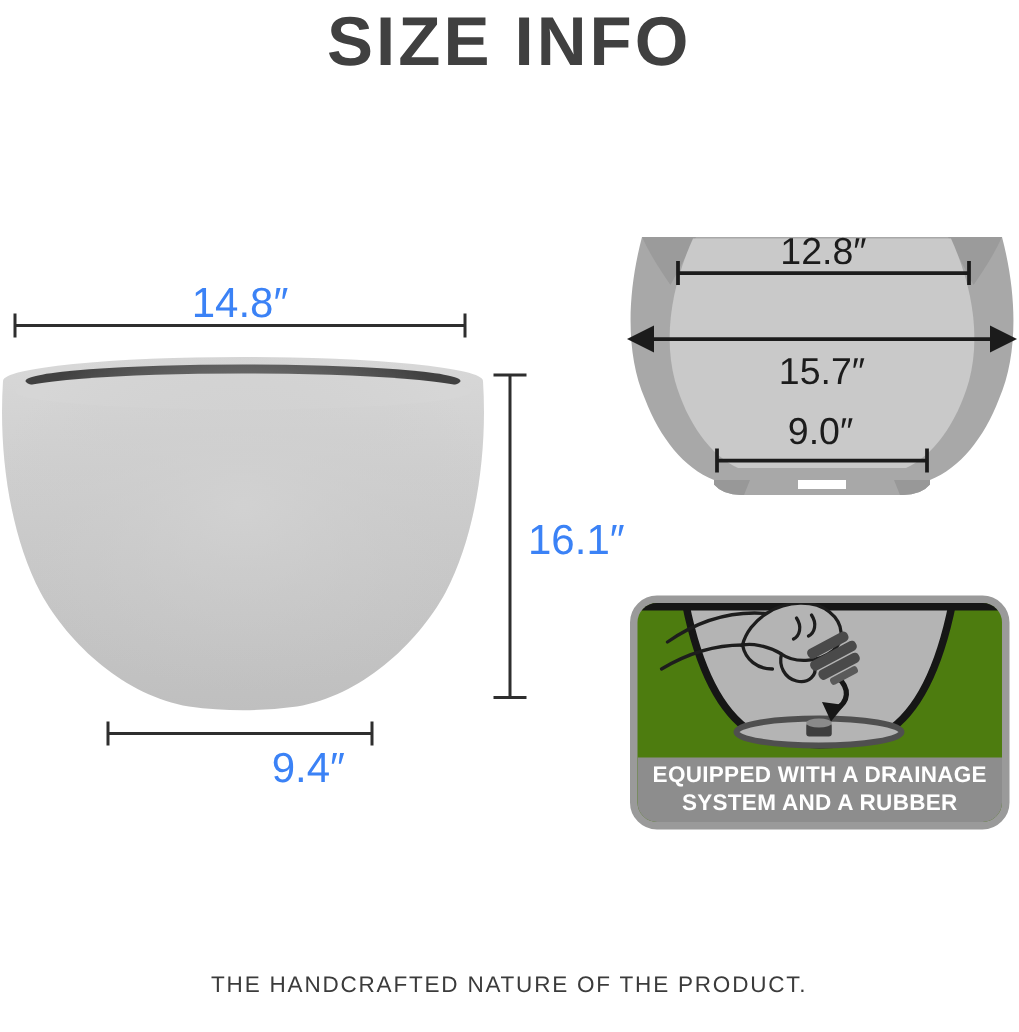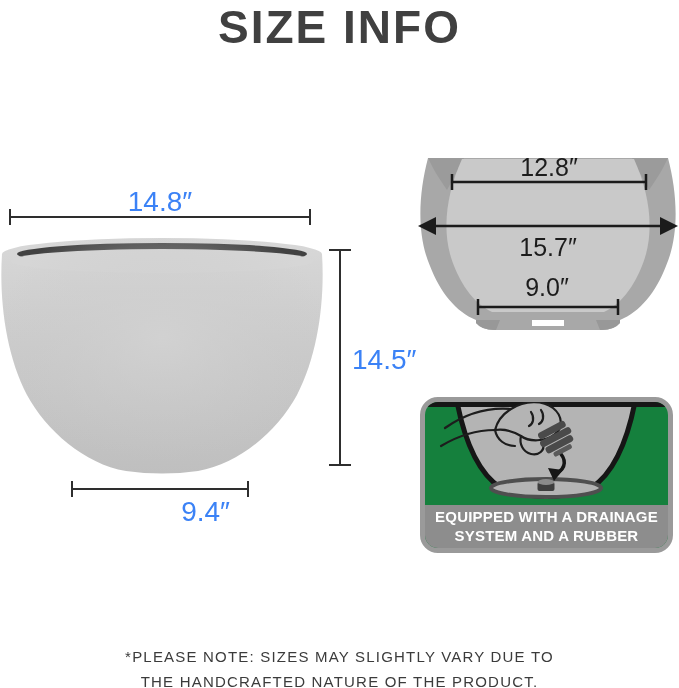--- a/index.html
+++ b/index.html
@@ -15,21 +15,21 @@
     position:absolute; color:#3b82f6; font-size:28px; font-weight:400;
   }
   .dim-label.center { text-align:center; }
   .hline { position:absolute; height:2px; background:#2e2e2e; }
   .vline { position:absolute; width:2px; background:#2e2e2e; }
   .tick-v { position:absolute; width:2px; height:16px; background:#2e2e2e; }
   .tick-h { position:absolute; width:22px; height:2px; background:#2e2e2e; }
 
   .drain-card {
     position:absolute; left:420px; top:397px; width:243px; height:146px;
-    background:#15803d; border:5px solid #9a9a9a; border-radius:18px;
+    background:#4d7c0f; border:5px solid #9a9a9a; border-radius:18px;
     overflow:hidden;
   }
   .drain-caption {
     position:absolute; left:0; right:0; bottom:0; height:41px;
     background:#8d8d8d; color:#ffffff; font-weight:700; font-size:15px;
     line-height:19px; text-align:center; padding-top:2px; letter-spacing:0.2px;
   }
   .footnote {
     position:absolute; left:0; right:0; top:644px; text-align:center;
     color:#3b3b3b; font-size:15px; line-height:25px; letter-spacing:1.2px;
@@ -69,21 +69,21 @@
   </svg>
 
   <div class="dim-label center" style="left:90px;top:186px;width:140px;">14.8″</div>
   <div class="hline" style="left:10px;top:216px;width:300px;"></div>
   <div class="tick-v" style="left:9px;top:209px;"></div>
   <div class="tick-v" style="left:309px;top:209px;"></div>
 
   <div class="vline" style="left:339px;top:250px;height:215px;"></div>
   <div class="tick-h" style="left:329px;top:249px;"></div>
   <div class="tick-h" style="left:329px;top:464px;"></div>
-  <div class="dim-label" style="left:352px;top:344px;">14.5″</div>
+  <div class="dim-label" style="left:352px;top:344px;">16.1″</div>
 
   <div class="hline" style="left:72px;top:488px;width:176px;"></div>
   <div class="tick-v" style="left:71px;top:481px;"></div>
   <div class="tick-v" style="left:247px;top:481px;"></div>
   <div class="dim-label center" style="left:90px;top:496px;width:140px;text-align:right;">9.4″</div>
 
   <svg style="position:absolute;left:416px;top:152px;" width="264" height="180" viewBox="0 0 264 180">
 
     <path d="M12,6 L252,6
          C262,44 263,84 250,114
@@ -153,17 +153,16 @@
         <rect x="5" y="24" width="20" height="5" rx="2" fill="#5a5a5a"></rect>
       </g>
     </svg>
     <div class="drain-caption">
       <div>EQUIPPED WITH A DRAINAGE</div>
       <div>SYSTEM AND A RUBBER STOPPER</div>
     </div>
   </div>
 
   <div class="footnote">
-    <div>*PLEASE NOTE: SIZES MAY SLIGHTLY VARY DUE TO</div>
     <div>THE HANDCRAFTED NATURE OF THE PRODUCT.</div>
   </div>
 
 </div>
 
 </body></html>

